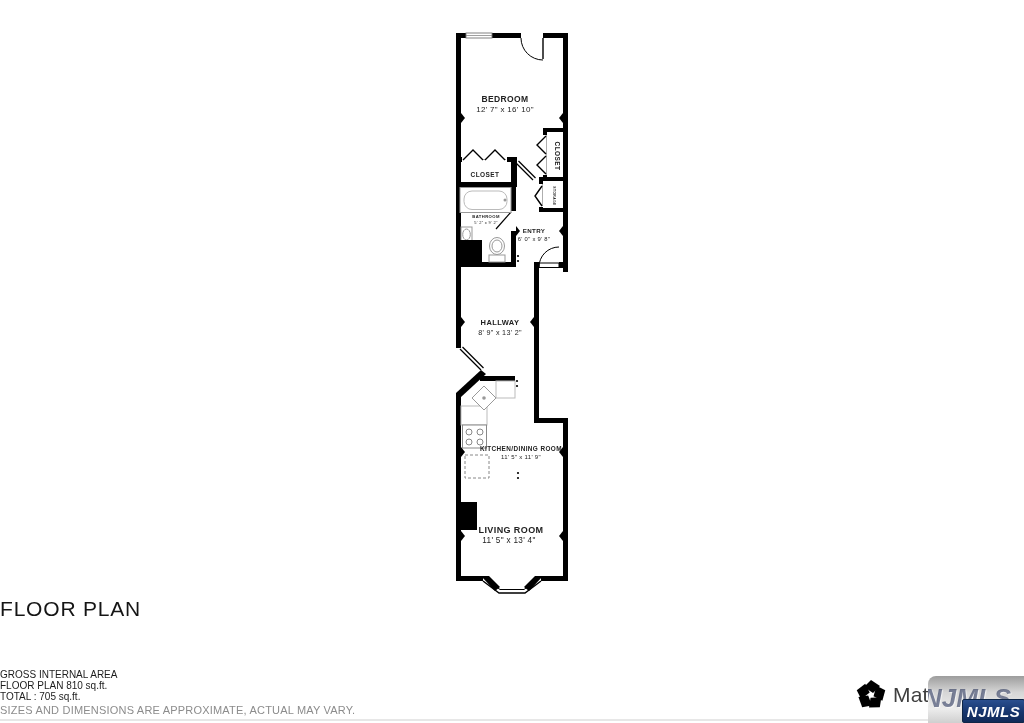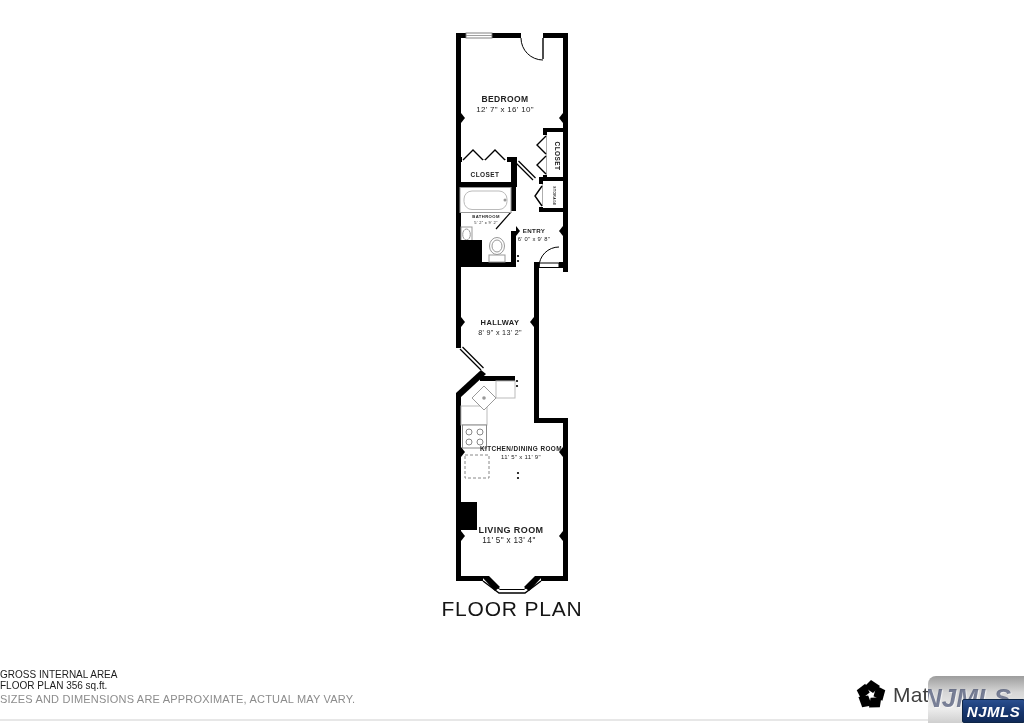--- a/index.html
+++ b/index.html
@@ -6,21 +6,21 @@
   body{
     width:1024px;height:723px;position:relative;background:#ffffff;
     font-family:"Liberation Sans", sans-serif;overflow:hidden;
   }
   .abs{position:absolute;}
   svg text{fill:#222;}
   .room-name{font-weight:bold;letter-spacing:.4px;}
   .room-dims{letter-spacing:.3px;}
   #plan-svg{left:0;top:0;}
   #floor-plan-title{
-    left:0;right:0;top:597px;text-align:center;
+    left:0;right:0;top:597px;text-align:left;
     font-size:21px;letter-spacing:.8px;color:#151515;
   }
   #summary{
     left:0;right:0;top:669px;text-align:left;color:#1c1c1c;
     font-size:10px;line-height:11px;
   }
   #summary .line{margin:0;}
   #summary .disclaimer{color:#8c8c8c;font-size:11px;margin-top:3px;letter-spacing:.2px;}
   #bottom-edge-line{left:0;top:719px;width:1024px;height:2px;background:#e7e7e7;z-index:1;}
   #matterport{left:855px;top:679px;display:flex;align-items:center;z-index:2;}
@@ -217,21 +217,22 @@
   <g text-anchor="middle">
     <text class="room-name" x="511" y="533" font-size="9">LIVING ROOM</text>
     <text class="room-dims" x="509" y="543" font-size="8.2">11' 5" x 13' 4"</text>
   </g>
 </svg>
 
 <div id="floor-plan-title" class="abs">FLOOR PLAN</div>
 
 <div id="summary" class="abs">
   <p class="line">GROSS INTERNAL AREA</p>
-  <p class="line">FLOOR PLAN 356 sq.ft.</p>
+  <p class="line">FLOOR PLAN 810 sq.ft.</p>
+  <p class="line">TOTAL :  705 sq.ft.</p>
   <p class="line disclaimer">SIZES AND DIMENSIONS ARE APPROXIMATE, ACTUAL MAY VARY.</p>
 </div>
 
 <div id="bottom-edge-line" class="abs"></div>
 
 <div id="matterport" class="abs">
   <svg width="32" height="32" viewBox="-16 -16 32 32">
     <g fill="#000000">
       <path d="M 0,-15 L 9,-9 L 2,-2 L -7,-8 Z"></path>
       <path d="M 0,-15 L 9,-9 L 2,-2 L -7,-8 Z" transform="rotate(72)"></path>

